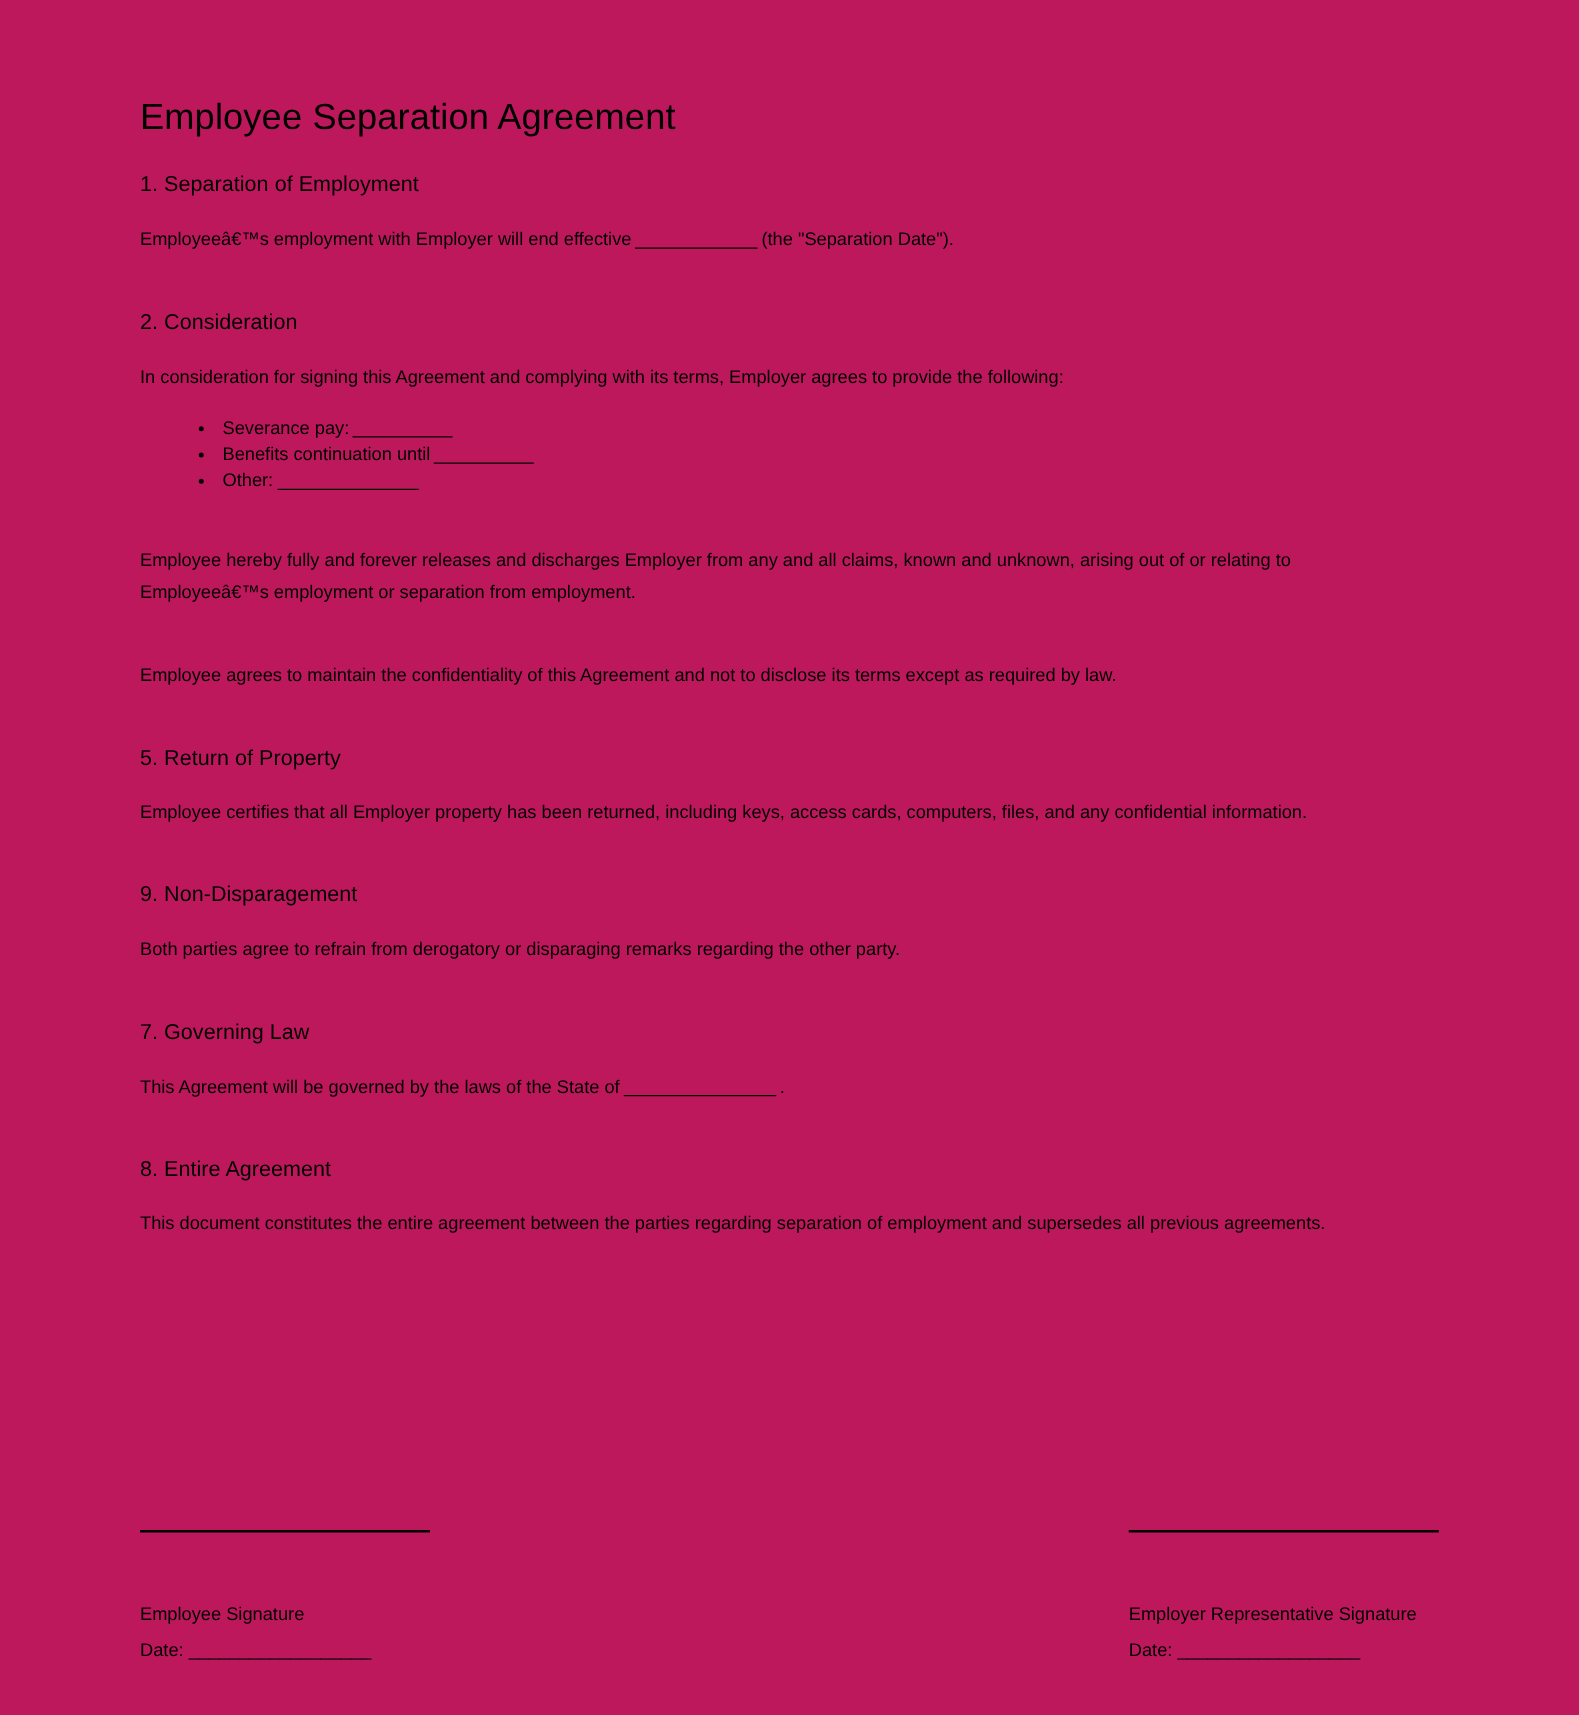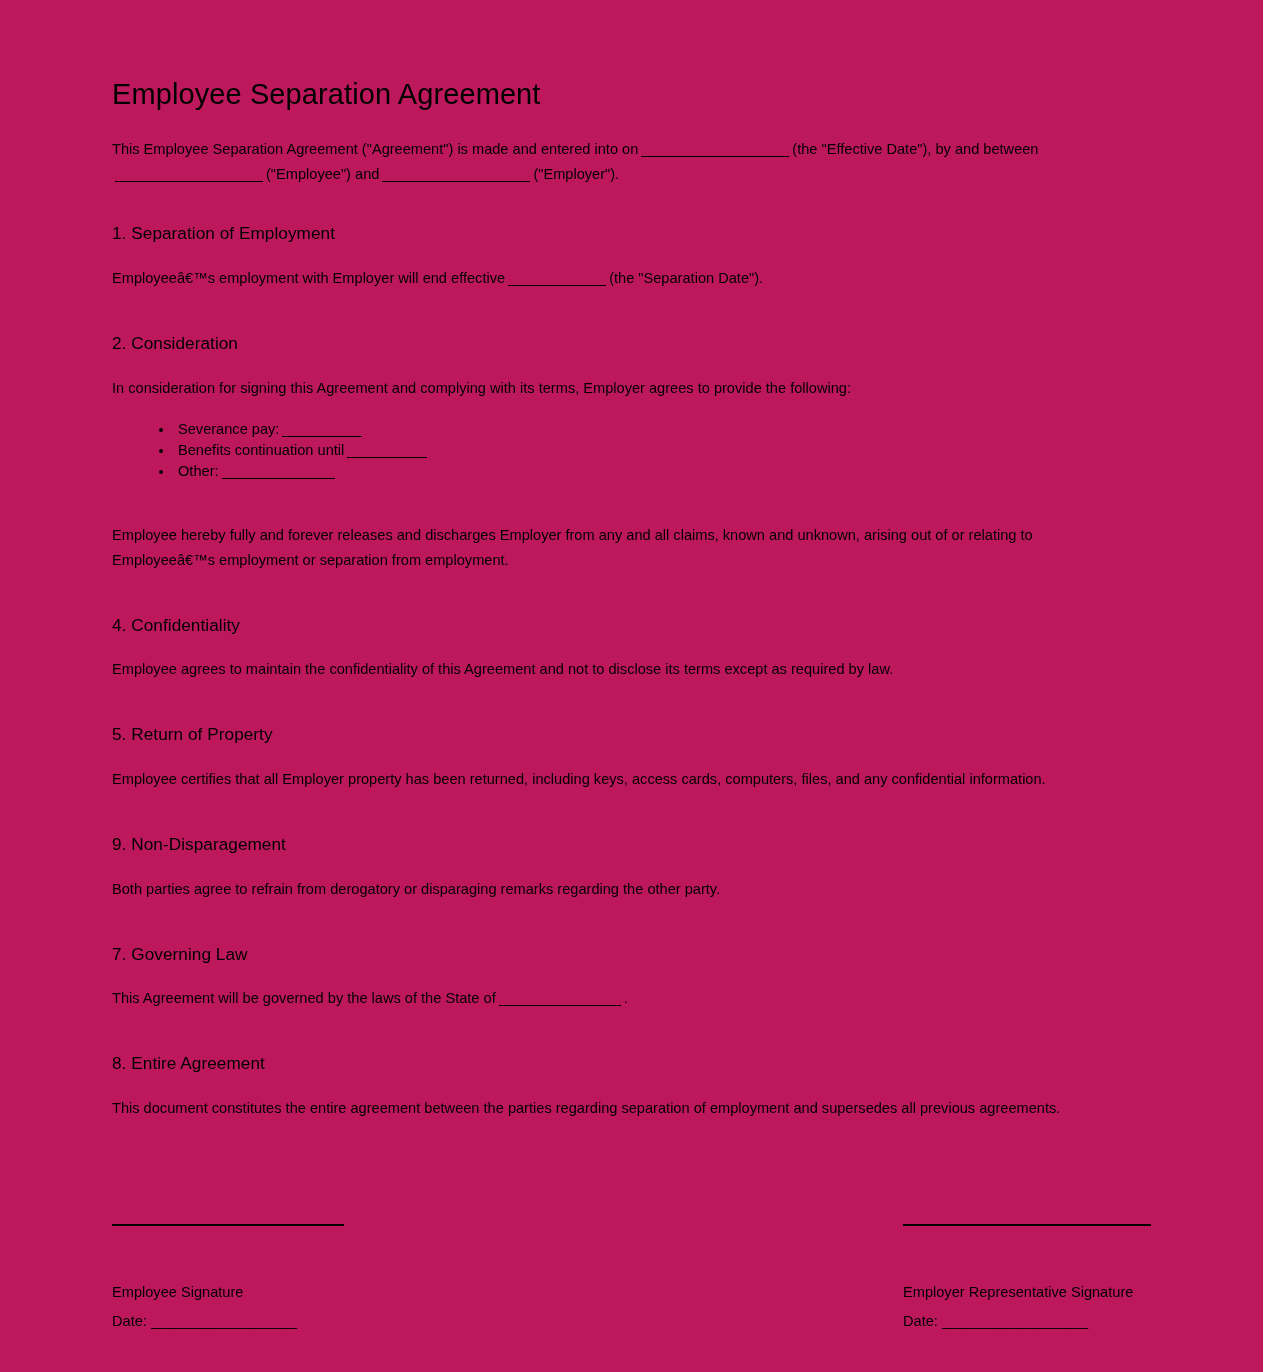--- a/index.html
+++ b/index.html
@@ -109,24 +109,20 @@
     white-space: nowrap;
   }
 </style>
 </head>
 <body>
 
 <div class="page">
 
   <h1 class="doc-title">Employee Separation Agreement</h1>
 
-  <p class="body-text intro">
-    <span>This Employee Separation Agreement ("Agreement") is made and entered into on</span><span class="blank blank-xl"></span><span>(the "Effective Date"), by and between</span>
-    <span class="blank blank-xl"></span><span>("Employee") and</span><span class="blank blank-xl"></span><span>("Employer").</span>
-  </p>
 
   <div class="section">
     <h2 class="section-heading">1. Separation of Employment</h2>
     <p class="body-text">
       <span>Employeeâ€™s employment with Employer will end effective</span><span class="blank blank-sm"></span><span>(the "Separation Date").</span>
     </p>
   </div>
 
   <div class="section">
     <h2 class="section-heading">2. Consideration</h2>
@@ -142,21 +138,20 @@
         <span>Other:</span><span class="blank blank-md"></span>
       </li>
     </ul>
   </div>
 
   <div class="section">
     <p class="body-text">Employee hereby fully and forever releases and discharges Employer from any and all claims, known and unknown, arising out of or relating to Employeeâ€™s employment or separation from employment.</p>
   </div>
 
   <div class="section">
-    <h2 class="section-heading">4. Confidentiality</h2>
     <p class="body-text">Employee agrees to maintain the confidentiality of this Agreement and not to disclose its terms except as required by law.</p>
   </div>
 
   <div class="section">
     <h2 class="section-heading">5. Return of Property</h2>
     <p class="body-text">Employee certifies that all Employer property has been returned, including keys, access cards, computers, files, and any confidential information.</p>
   </div>
 
   <div class="section">
     <h2 class="section-heading">9. Non-Disparagement</h2>

